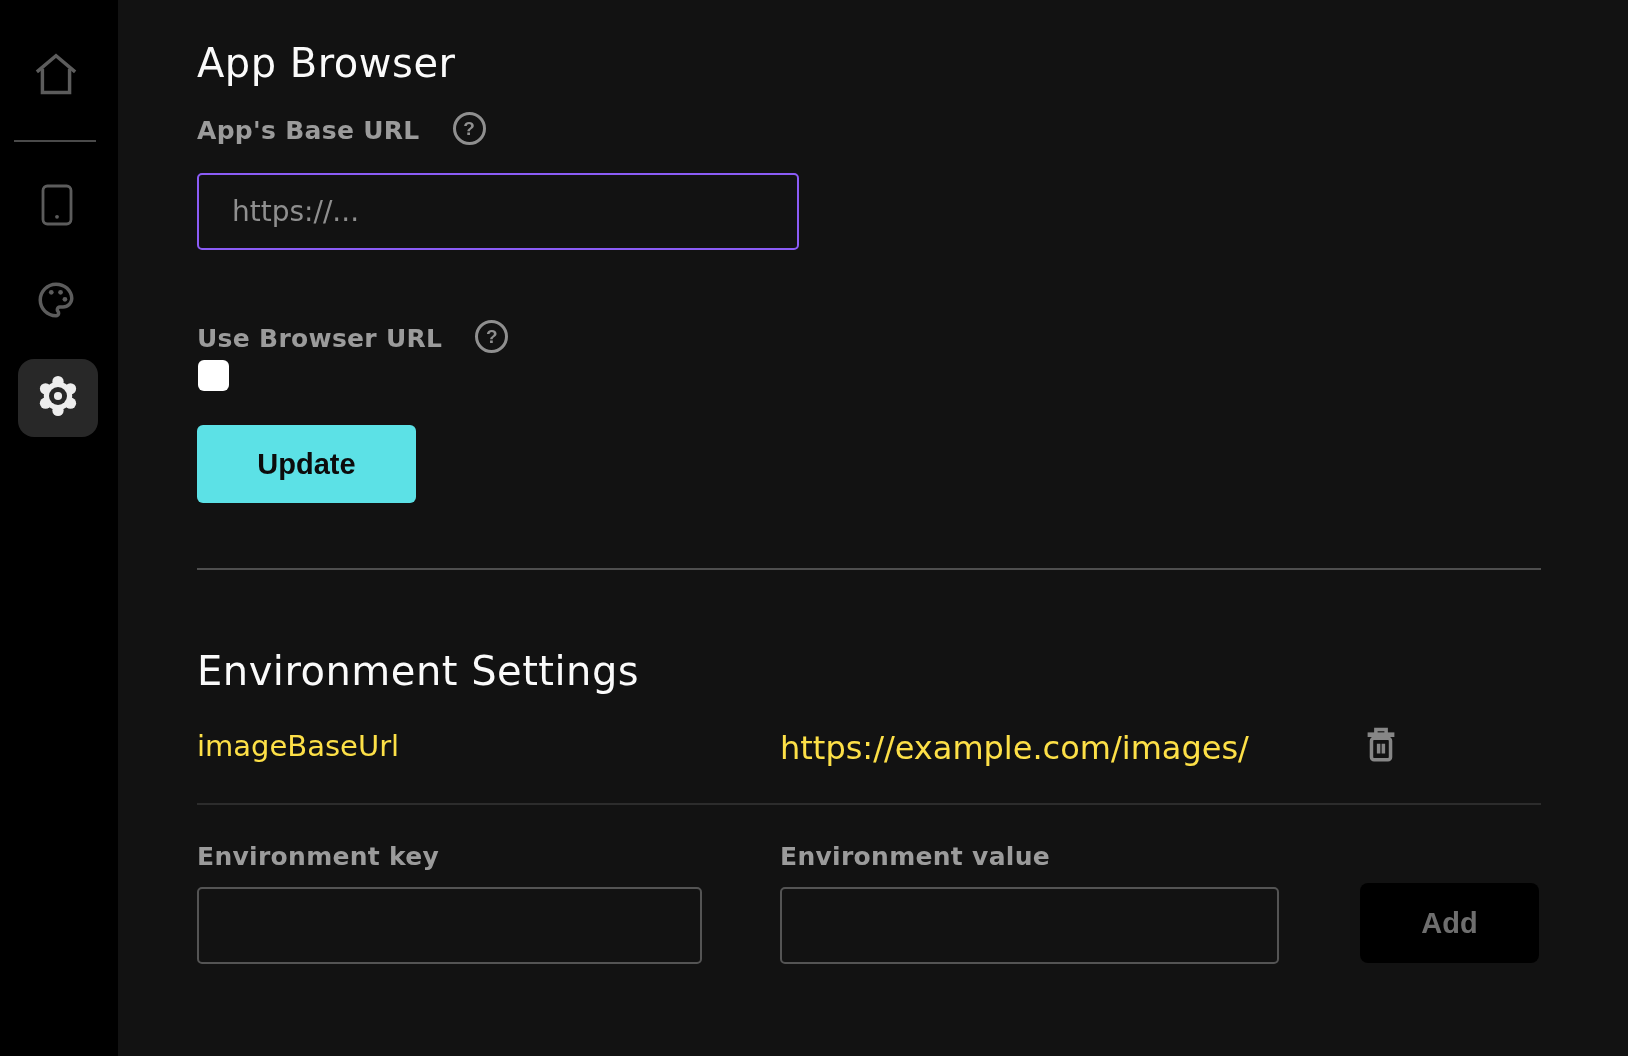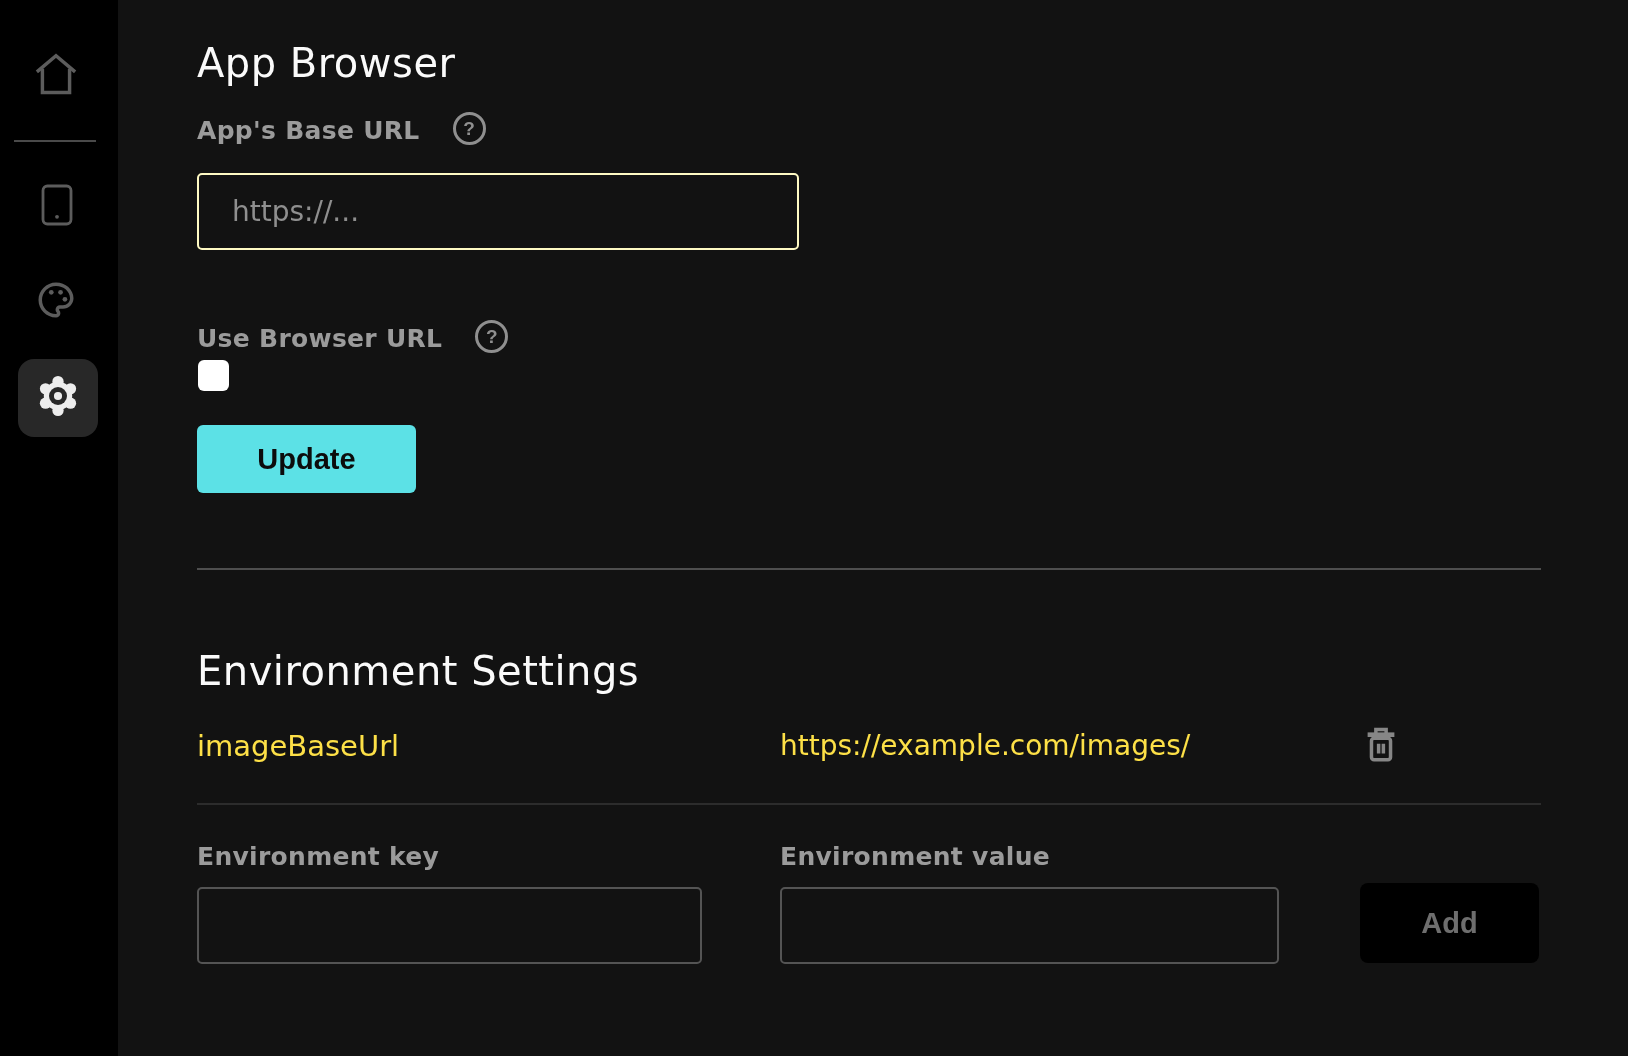--- a/index.html
+++ b/index.html
@@ -12,30 +12,30 @@
   .active-square{position:absolute;left:18px;top:359px;width:80px;height:78px;border-radius:16px;
                  background:#282828;display:flex;align-items:center;justify-content:center;cursor:pointer;}
   
   .content{position:absolute;left:118px;top:0;width:1510px;height:1056px;}
   .h1{position:absolute;font-size:40px;font-weight:500;color:#fafafa;letter-spacing:.5px;line-height:1.2;}
   .field-label-row{position:absolute;display:flex;align-items:flex-end;gap:33px;}
   .field-label{font-size:25px;font-weight:600;color:#9b9b9b;letter-spacing:.3px;}
   .help{width:27px;height:27px;border:3px solid #8f8f8f;border-radius:50%;color:#8f8f8f;
         font-size:19px;font-weight:700;display:inline-flex;align-items:center;justify-content:center;
         cursor:pointer;font-family:"Liberation Sans",sans-serif;}
-  .txt-input{position:absolute;background:transparent;border:2px solid #fef9c3;border-radius:5px;
+  .txt-input{position:absolute;background:transparent;border:2px solid #8b5cf6;border-radius:5px;
              color:#dddddd;font-size:28px;padding:0 20px 0 33px;outline:none;
              font-family:"DejaVu Sans","Liberation Sans",sans-serif;box-sizing:border-box;}
   .txt-input::placeholder{color:#8f8f8f;}
   .txt-input.dim{border-color:#545454;padding-left:20px;}
   .checkbox{position:absolute;left:198px;top:360px;width:31px;height:31px;background:#ffffff;
             border-radius:6px;border:none;cursor:pointer;appearance:none;-webkit-appearance:none;margin:0;}
   .btn{position:absolute;display:flex;align-items:center;justify-content:center;border:none;
        font-family:"Liberation Sans",sans-serif;font-weight:700;cursor:pointer;}
-  .btn-update{left:197px;top:425px;width:219px;height:68px;border-radius:6px;background:#5CE1E6;
+  .btn-update{left:197px;top:425px;width:219px;height:78px;border-radius:6px;background:#5CE1E6;
               color:#0c0c0c;font-size:29px;}
   .btn-add{left:1360px;top:883px;width:179px;height:80px;border-radius:8px;background:#000000;
            color:#6e6e6e;font-size:29px;}
   .divider{position:absolute;height:2px;background:#4e4e4e;}
   .divider.dim{background:#2c2c2c;}
   .row-text{position:absolute;font-size:29px;font-weight:400;color:#fde047;}
   .icon-btn{position:absolute;background:none;border:none;padding:0;cursor:pointer;line-height:0;}
 </style>
 </head>
 <body>
@@ -111,21 +111,21 @@
     <input type="checkbox" class="checkbox" style="left: 80px; top: 360px;">
 
     <button class="btn btn-update" style="left:79px;">Update</button>
 
     <div class="divider" style="left:79px;top:568px;width:1344px;"></div>
 
     <h1 class="h1" style="left:79px;top:620px;">Environment Settings</h1>
 
     <div>
       <span class="row-text" style="left:79px;top:729px;">imageBaseUrl</span>
-      <span class="row-text" style="left:662px;top:729px;font-size:28px;">https://example.com/images/</span>
+      <span class="row-text" style="left:662px;top:729px;font-size:32px;">https://example.com/images/</span>
       <button class="icon-btn" style="left:1241px;top:723px;">
         <span>
           <svg width="44" height="45" viewBox="0 0 24 24" fill="none" stroke="#868686">
             <path d="M4.7 6.1h14.6" stroke-width="2.5"></path>
             <path d="M9.2 5.7V3.3h5.6v2.4" stroke-width="1.9"></path>
             <rect x="6.8" y="8" width="10.4" height="11.8" rx="1.4" stroke-width="1.9"></rect>
             <path d="M10.7 11v5.4 M13.3 11v5.4" stroke-width="1.9"></path>
           </svg>
         </span>
       </button>

